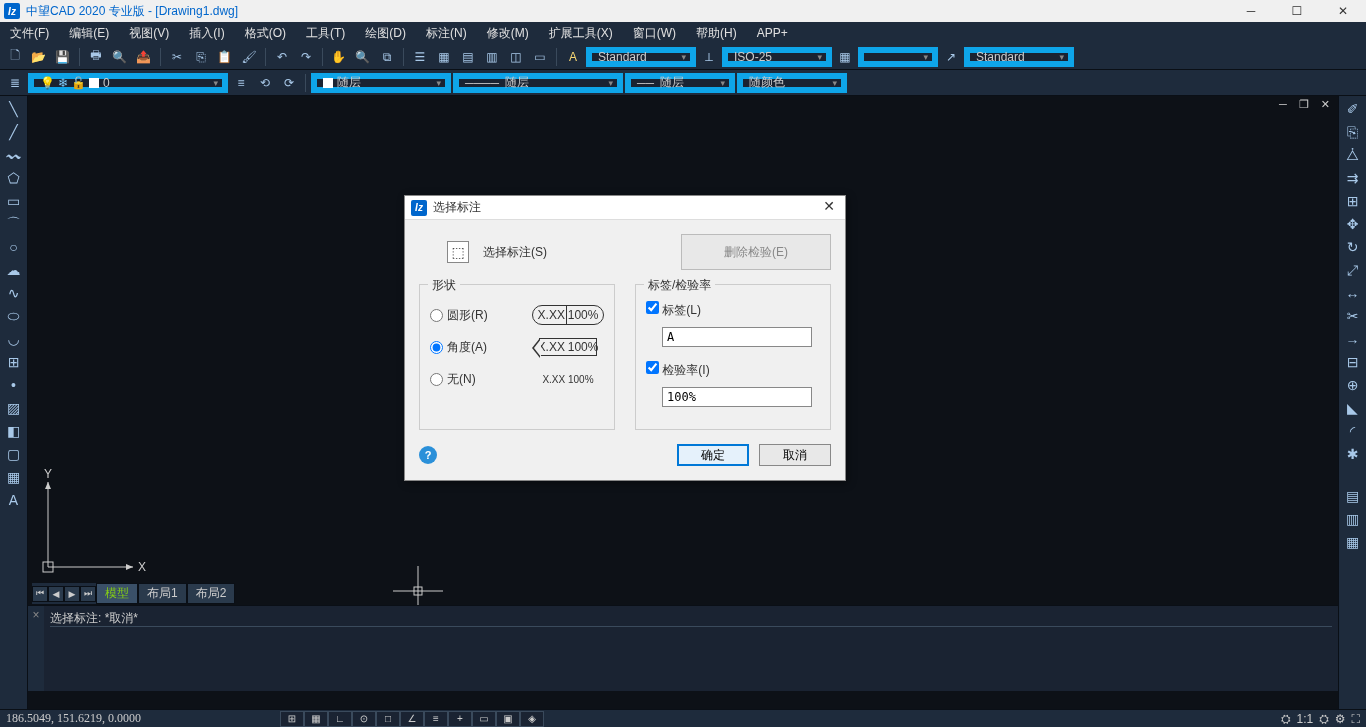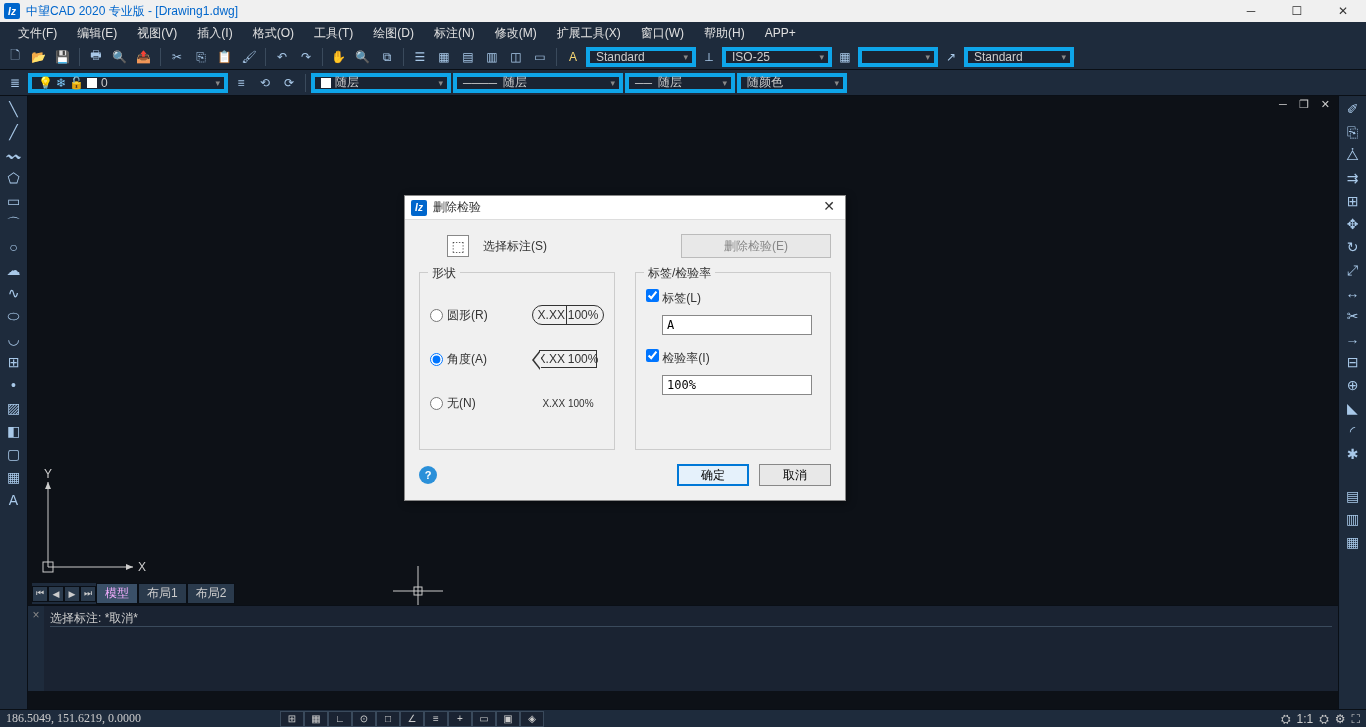--- a/index.html
+++ b/index.html
@@ -5,28 +5,28 @@
 * { margin: 0; padding: 0; box-sizing: border-box; font-family: "Microsoft YaHei", Arial, sans-serif; font-size: 12px; user-select: none; }
 body { background: #1e2b3c; color: #cccccc; overflow: hidden; width: 1366px; height: 727px; position: relative; }
 
 
 .title-bar { height: 22px; background: #f0f0f0; display: flex; align-items: center; padding-left: 4px; color: #0066cc; position: relative; }
 .title-bar .app-icon { width: 16px; height: 16px; background: #0066cc; color: white; display: inline-flex; align-items: center; justify-content: center; font-style: italic; font-weight: bold; border-radius: 2px; margin-right: 6px; font-size: 10px; }
 .title-bar .win-controls { position: absolute; right: 0; top: 0; display: flex; }
 .title-bar .win-controls div { width: 46px; height: 22px; display: flex; align-items: center; justify-content: center; color: #333; }
 
 
-.menu-bar { height: 22px; background: #1e2b3c; display: flex; align-items: center; padding-left: 8px; gap: 0; }
+.menu-bar { height: 22px; background: #1e2b3c; display: flex; align-items: center; gap: 0; }
 .menu-bar span { padding: 3px 10px; color: #e0e0e0; cursor: default; }
 
 
 .toolbar-row { height: 26px; background: #1e2b3c; border-bottom: 1px solid #0a0f16; display: flex; align-items: center; padding: 0 4px; gap: 2px; }
 .tb-btn { width: 22px; height: 22px; display: inline-flex; align-items: center; justify-content: center; color: #a8c8e8; border: 1px solid transparent; }
 .tb-sep { width: 1px; height: 18px; background: #3a4a5c; margin: 0 3px; }
-.tb-combo { height: 20px; background: #1a2332; border: 4px solid #0ea5e9; color: #ccc; padding: 0 18px 0 6px; display: inline-flex; align-items: center; position: relative; min-width: 80px; }
+.tb-combo { height: 20px; background: #1a2332; border: 6px solid #0ea5e9; color: #ccc; padding: 0 18px 0 6px; display: inline-flex; align-items: center; position: relative; min-width: 80px; }
 .tb-combo::after { content: "▾"; position: absolute; right: 4px; font-size: 9px; color: #888; }
 
 
 .toolbar-row2 { height: 26px; background: #1e2b3c; border-bottom: 1px solid #0a0f16; display: flex; align-items: center; padding: 0 4px; gap: 2px; }
 .layer-combo { flex: 0 0 auto; width: 200px; }
 .prop-combo { width: 140px; }
 
 
 .main-area { position: absolute; top: 96px; left: 0; right: 0; bottom: 18px; display: flex; background: #1e2b3c; }
 .left-tools { width: 28px; background: #1e2b3c; border-right: 1px solid #0a0f16; display: flex; flex-direction: column; gap: 1px; padding-top: 2px; align-items: center; }
@@ -41,21 +41,21 @@
 .ucs { position: absolute; left: 10px; bottom: 125px; color: #ccc; font-size: 11px; }
 .ucs svg { overflow: visible; }
 
 
 .crosshair { position: absolute; left: 360px; top: 465px; color: #ccc; }
 
 
 .model-tabs { position: absolute; bottom: 105px; left: 4px; display: flex; align-items: center; gap: 0; background: #1e2b3c; }
 .model-tabs .nav { width: 16px; height: 16px; display: flex; align-items: center; justify-content: center; background: #2a3a4c; border: 1px solid #0a0f16; font-size: 9px; }
 .model-tabs .tab { padding: 1px 8px; background: #2a3a4c; border: 1px solid #0a0f16; color: #ccc; }
-.model-tabs .tab.active { background: #3a5068; color: #f0abfc; }
+.model-tabs .tab.active { background: #3a5068; color: #84cc16; }
 
 
 .cmd-area { position: absolute; bottom: 18px; left: 0; right: 0; height: 86px; background: #1a2332; border-top: 1px solid #0a0f16; display: flex; }
 .cmd-close { width: 16px; background: #1e2b3c; display: flex; flex-direction: column; align-items: center; color: #888; font-size: 10px; padding-top: 2px; }
 .cmd-text { flex: 1; padding: 4px 6px; font-family: monospace; color: #ccc; line-height: 16px; }
 .cmd-input { border-top: 1px solid #3a4a5c; height: 18px; }
 
 
 .status-bar { position: absolute; bottom: 0; left: 0; right: 0; height: 18px; background: #1e2b3c; border-top: 1px solid #0a0f16; display: flex; align-items: center; padding: 0 6px; color: #ccc; gap: 8px; }
 .status-bar .coords { font-family: Liberation Serif, serif; }
@@ -63,26 +63,26 @@
 .status-icons .sb-btn { width: 24px; height: 16px; display: flex; align-items: center; justify-content: center; border: 1px solid #3a4a5c; background: #1a2332; font-size: 10px; }
 .status-right { position: absolute; right: 6px; display: flex; gap: 6px; align-items: center; }
 
 
 .dialog { position: absolute; left: 404px; top: 195px; width: 442px; background: #f0f0f0; border: 1px solid #888; box-shadow: 2px 2px 8px rgba(0,0,0,0.4); }
 .dlg-title { height: 24px; background: #fff; display: flex; align-items: center; padding-left: 6px; border-bottom: 1px solid #ddd; color: #333; position: relative; }
 .dlg-title .app-icon { width: 16px; height: 16px; background: #0066cc; color: white; display: inline-flex; align-items: center; justify-content: center; font-style: italic; font-weight: bold; border-radius: 2px; margin-right: 6px; font-size: 10px; }
 .dlg-close { position: absolute; right: 6px; top: 2px; font-size: 14px; color: #333; cursor: default; width: 20px; text-align: center; }
 .dlg-body { padding: 14px; color: #333; }
 .dlg-top-row { display: flex; align-items: center; gap: 14px; margin-bottom: 14px; padding-left: 28px; }
-.dlg-top-row button.disabled { width: 150px; height: 24px; color: #888; background: #e8e8e8; border: 1px solid #bbb; }
+.dlg-top-row button.disabled { width: 150px; height: 36px; color: #888; background: #e8e8e8; border: 1px solid #bbb; }
 .select-icon { width: 22px; height: 22px; border: 1px solid #888; display: inline-flex; align-items: center; justify-content: center; font-size: 14px; background: #fff; }
 .dlg-columns { display: flex; gap: 20px; }
 .groupbox { flex: 1; border: 1px solid #ccc; padding: 10px 10px 14px 10px; position: relative; }
 .groupbox .legend { position: absolute; top: -8px; left: 8px; background: #f0f0f0; padding: 0 4px; color: #333; }
-.radio-row { display: flex; align-items: center; justify-content: space-between; margin: 20px 0; height: 24px; }
+.radio-row { display: flex; align-items: center; justify-content: space-between; margin: 8px 0; height: 24px; }
 .radio-row label { display: flex; align-items: center; gap: 4px; }
 .shape-preview { width: 72px; height: 20px; display: flex; align-items: center; justify-content: center; font-size: 10px; }
 .shape-round { border: 1px solid #333; border-radius: 10px; position: relative; }
 .shape-round::before { content: ""; position: absolute; left: 33px; top: 0; bottom: 0; width: 1px; background: #333; }
 .shape-angle-wrap { position: relative; width: 72px; height: 20px; display: flex; align-items: center; }
 .shape-angle { border: 1px solid #333; width: 58px; height: 18px; margin-left: 7px; position: relative; display: flex; align-items: center; justify-content: center; font-size: 10px; }
 .shape-angle::before { content: ""; position: absolute; left: -8px; top: -1px; width: 0; height: 0; border-top: 10px solid transparent; border-bottom: 10px solid transparent; border-right: 8px solid #333; }
 .shape-angle::after { content: ""; position: absolute; left: -6px; top: 0px; width: 0; height: 0; border-top: 9px solid transparent; border-bottom: 9px solid transparent; border-right: 7px solid #f0f0f0; }
 .check-row { margin: 6px 0; display: flex; align-items: center; gap: 4px; }
 .text-input { width: 150px; height: 20px; border: 1px solid #888; background: #fff; padding: 0 4px; margin: 2px 0 8px 16px; font-family: monospace; }
@@ -310,21 +310,21 @@
     <span>1:1</span>
     <span>⛭</span>
     <span>⚙</span>
     <span>⛶</span>
   </div>
 </div>
 
 <div class="dialog">
   <div class="dlg-title">
     <span class="app-icon">Iz</span>
-    <span>删除检验</span>
+    <span>选择标注</span>
     <span class="dlg-close">✕</span>
   </div>
   <div class="dlg-body">
     <div class="dlg-top-row">
       <span class="select-icon">⬚</span>
       <span>选择标注(S)</span>
       <span style="flex:1"></span>
       <button class="disabled">删除检验(E)</button>
     </div>
     <div class="dlg-columns">

